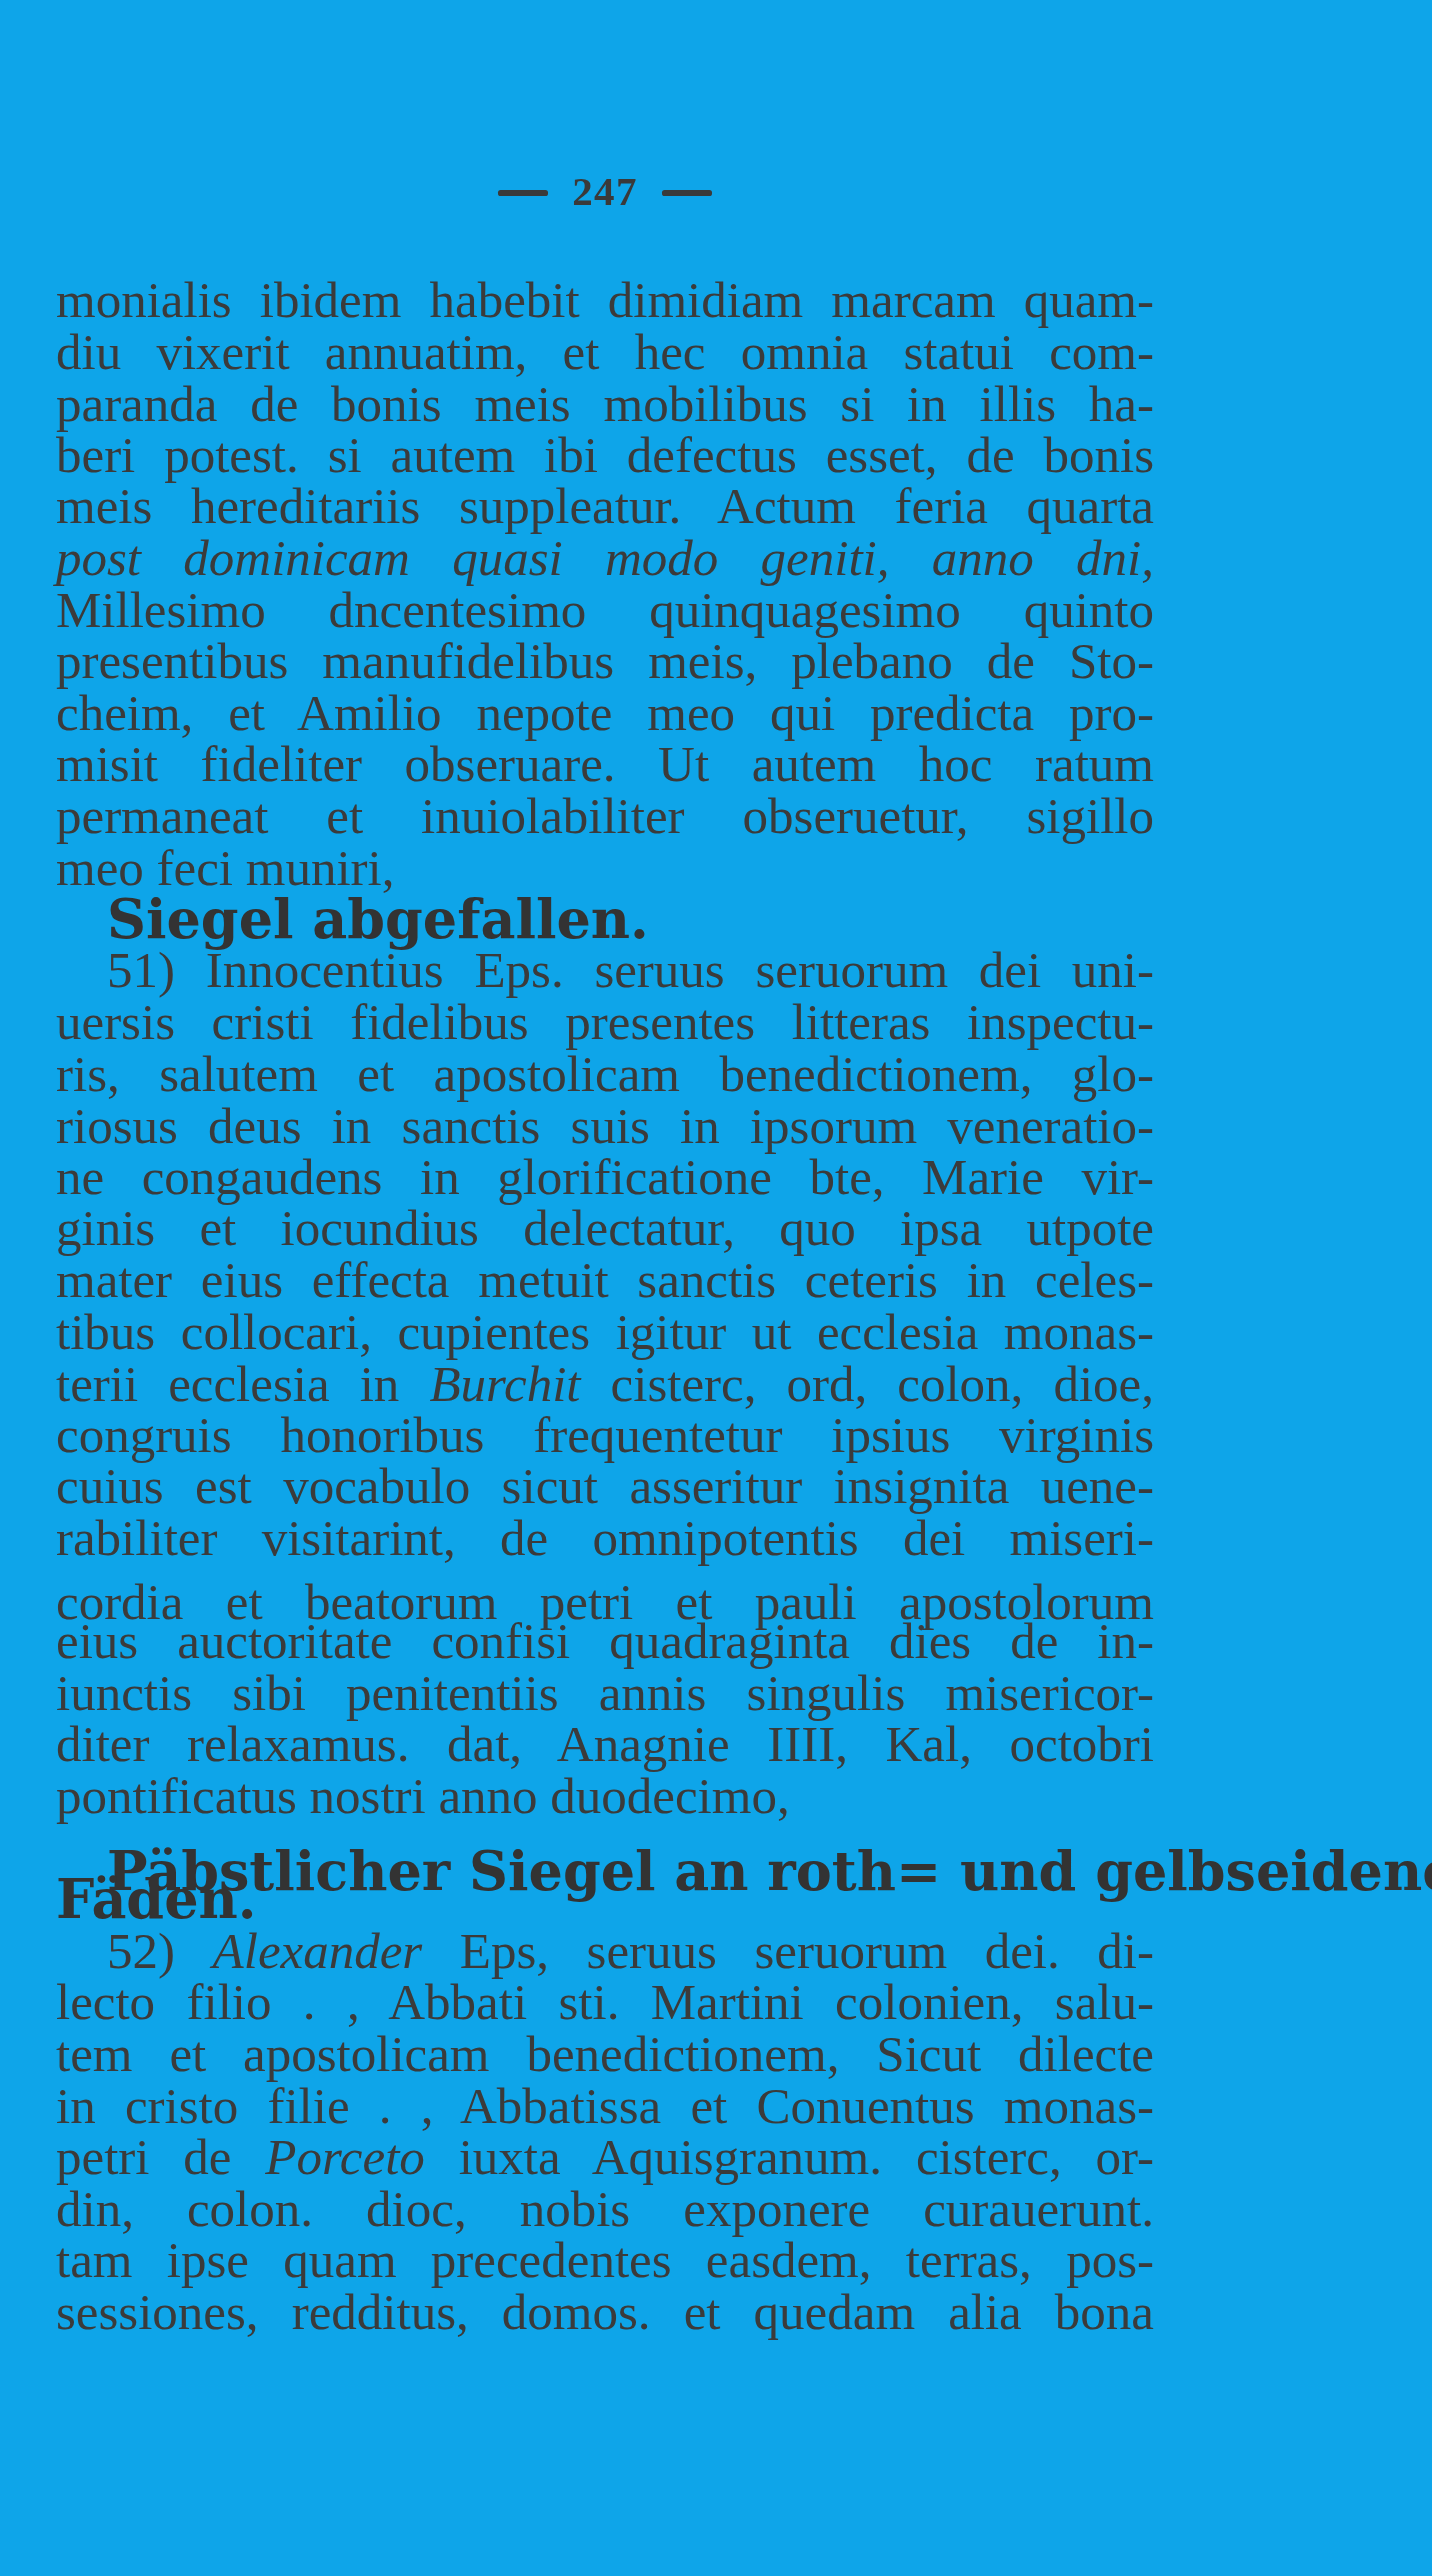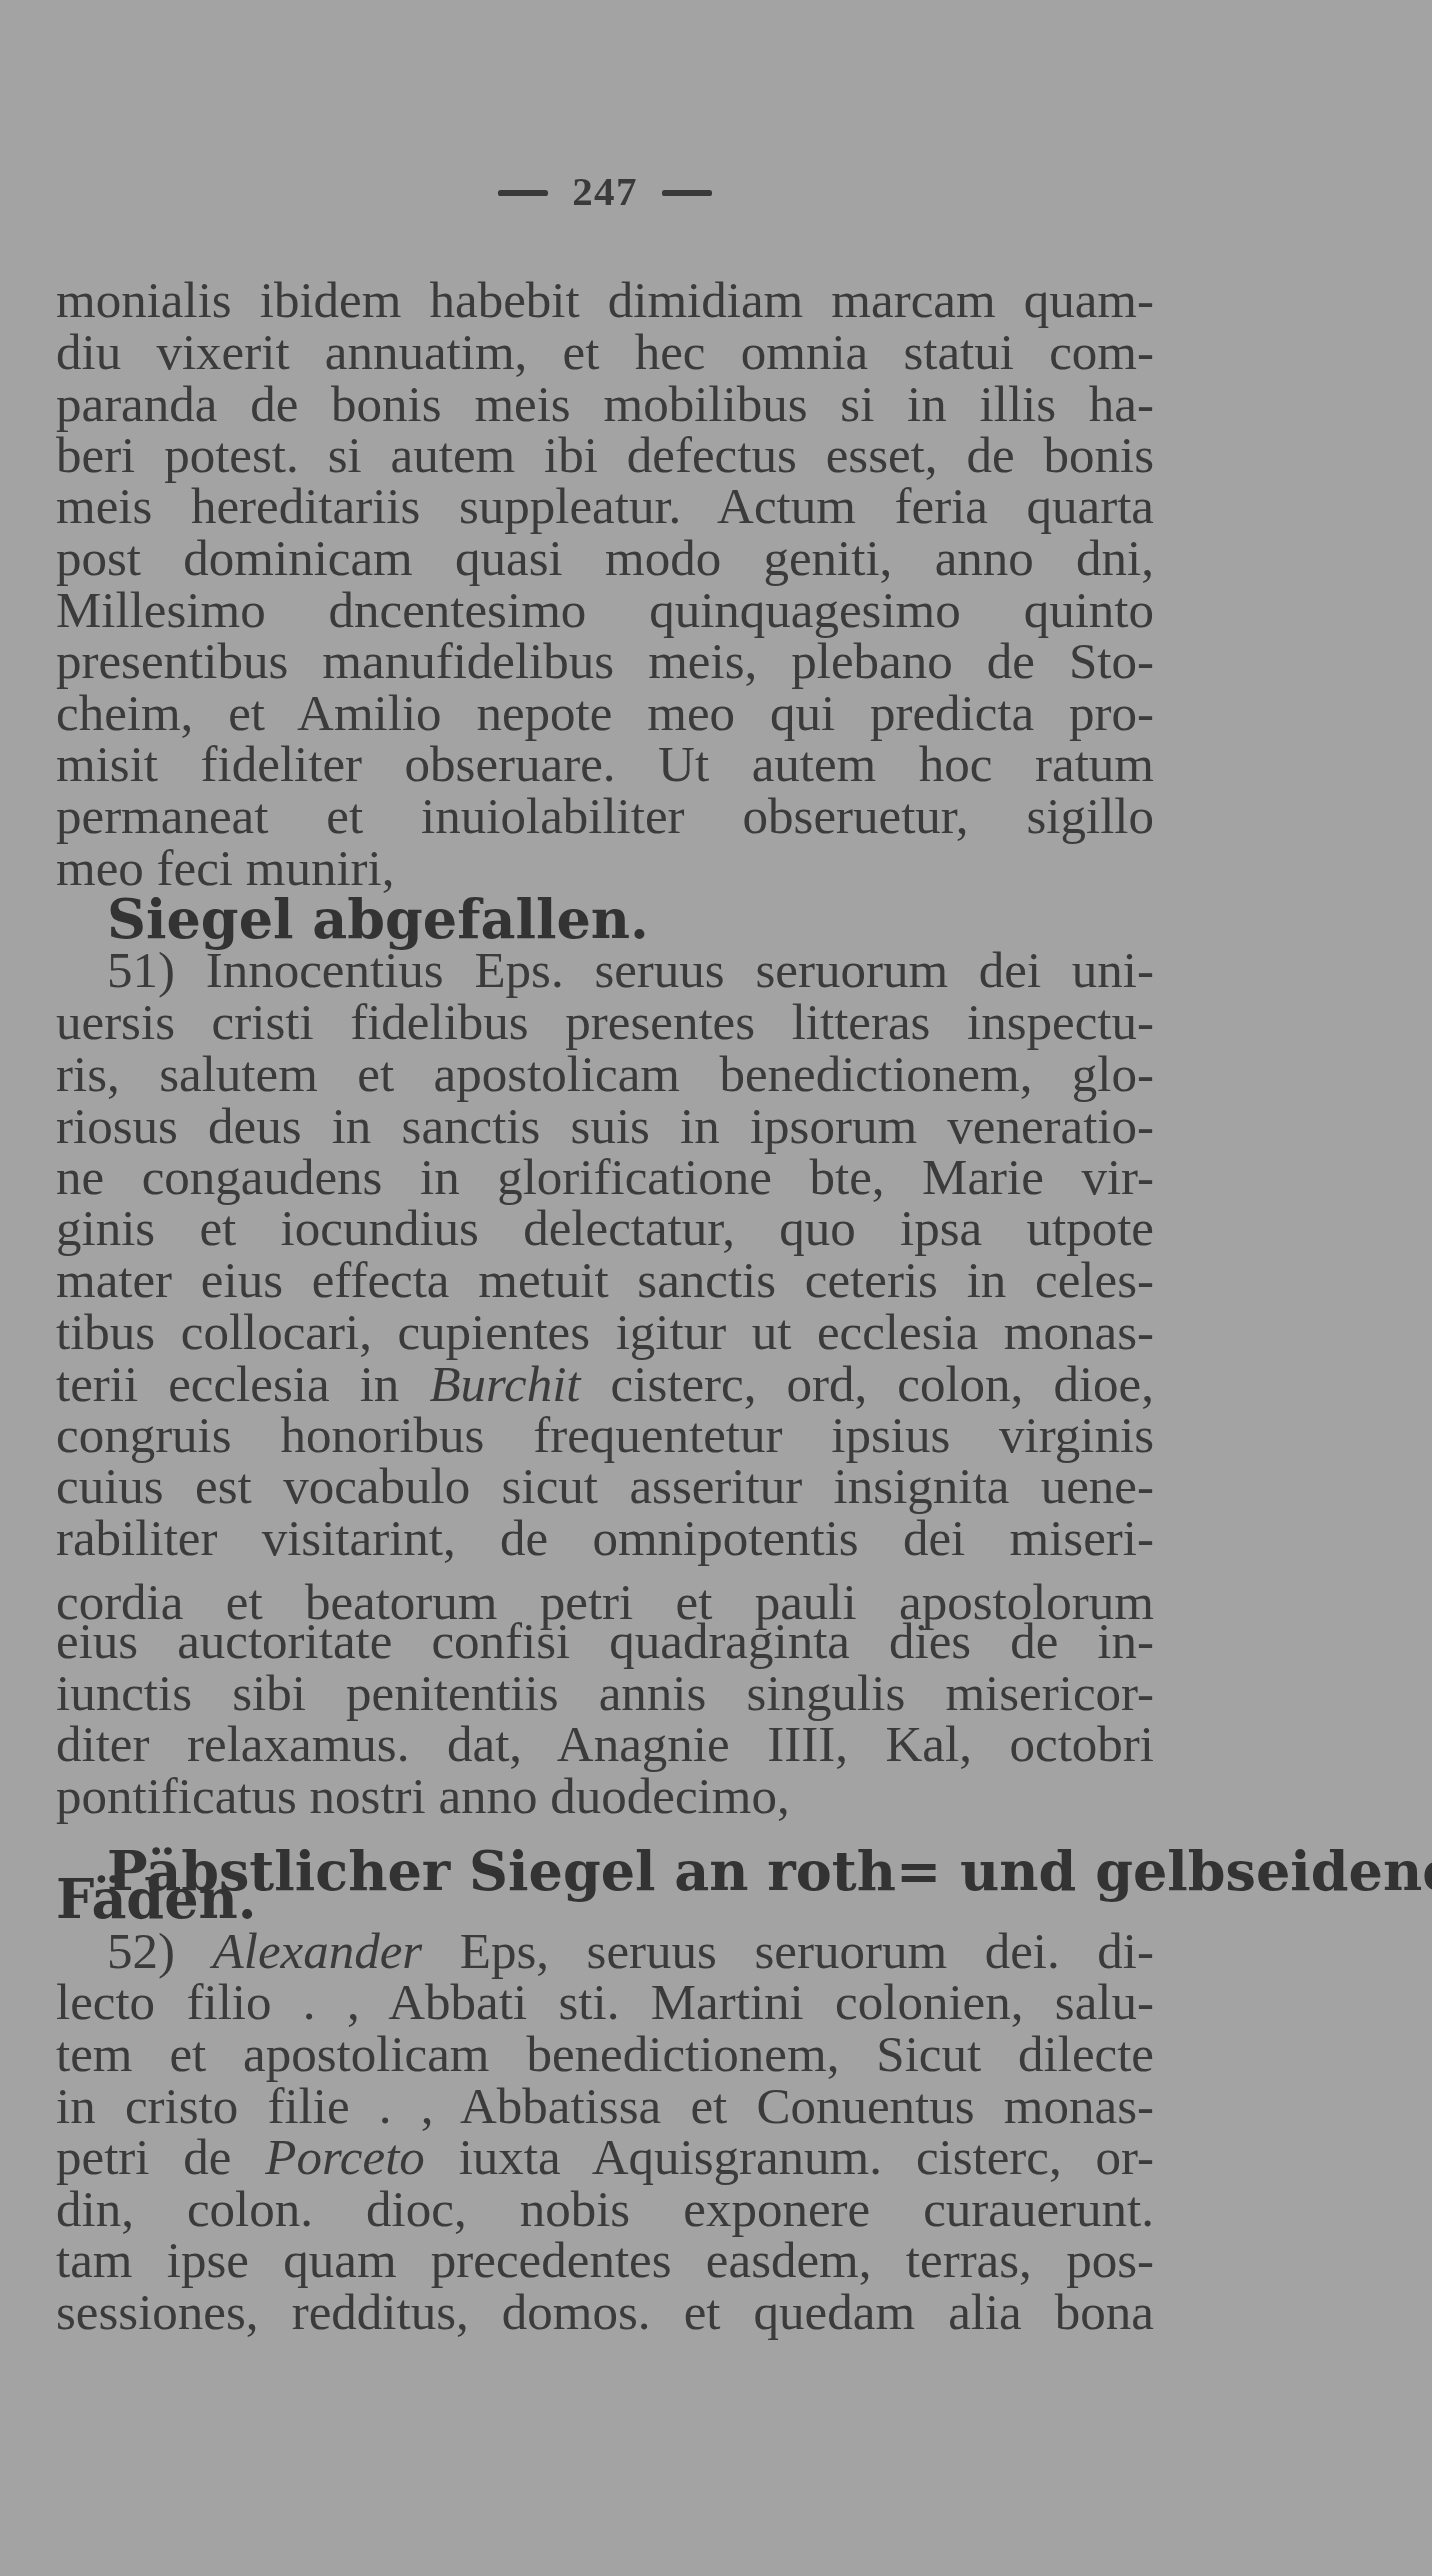--- a/index.html
+++ b/index.html
@@ -12,21 +12,21 @@
       height: 2576px;
       position: relative;
       overflow: hidden;
       background: #fefefe;
     }
     .page {
       position: absolute;
       left: 0; top: 0;
       width: 1433px;
       height: 2576px;
-      background: #a3a3a3;
+      background: #0ea5e9;
     }
     .page-number {
       position: absolute;
       left: 0;
       width: 1210px;
       top: 167px;
       text-align: center;
       font-family: "Liberation Serif", serif;
       font-weight: bold;
       font-size: 41px;
@@ -85,21 +85,21 @@
 
 <div class="page">
   <div class="page-number"><span class="dash"></span><span>247</span><span class="dash"></span></div>
 
   <div class="text-block" id="text-block">
       <div class="line" style="top: 275px;"><span>monialis ibidem habebit dimidiam marcam quam-</span></div>
       <div class="line" style="top: 327px;"><span>diu vixerit annuatim, et hec omnia statui com-</span></div>
       <div class="line" style="top: 379px;"><span>paranda de bonis meis mobilibus si in illis ha-</span></div>
       <div class="line" style="top: 430px;"><span>beri potest. si autem ibi defectus esset, de bonis</span></div>
       <div class="line" style="top: 481px;"><span>meis hereditariis suppleatur. Actum feria quarta</span></div>
-      <div class="line" style="top: 533px;"><span>post dominicam quasi modo geniti, anno dni,</span></div>
+      <div class="line" style="top: 533px; font-style: italic;"><span>post dominicam quasi modo geniti, anno dni,</span></div>
       <div class="line" style="top: 585px;"><span>Millesimo dncentesimo quinquagesimo quinto</span></div>
       <div class="line" style="top: 636px;"><span>presentibus manufidelibus meis, plebano de Sto-</span></div>
       <div class="line" style="top: 688px;"><span>cheim, et Amilio nepote meo qui predicta pro-</span></div>
       <div class="line" style="top: 739px;"><span>misit fideliter obseruare. Ut autem hoc ratum</span></div>
       <div class="line" style="top: 791px;"><span>permaneat et inuiolabiliter obseruetur, sigillo</span></div>
       <div class="line last" style="top: 843px;"><span>meo feci muniri,</span></div>
       <div class="line indent fraktur last" style="top: 894px;"><span>Siegel abgefallen.</span></div>
       <div class="line indent" style="top: 945px;"><span>51) Innocentius Eps. seruus seruorum dei uni-</span></div>
       <div class="line" style="top: 997px;"><span>uersis cristi fidelibus presentes litteras inspectu-</span></div>
       <div class="line" style="top: 1049px;"><span>ris, salutem et apostolicam benedictionem, glo-</span></div>

